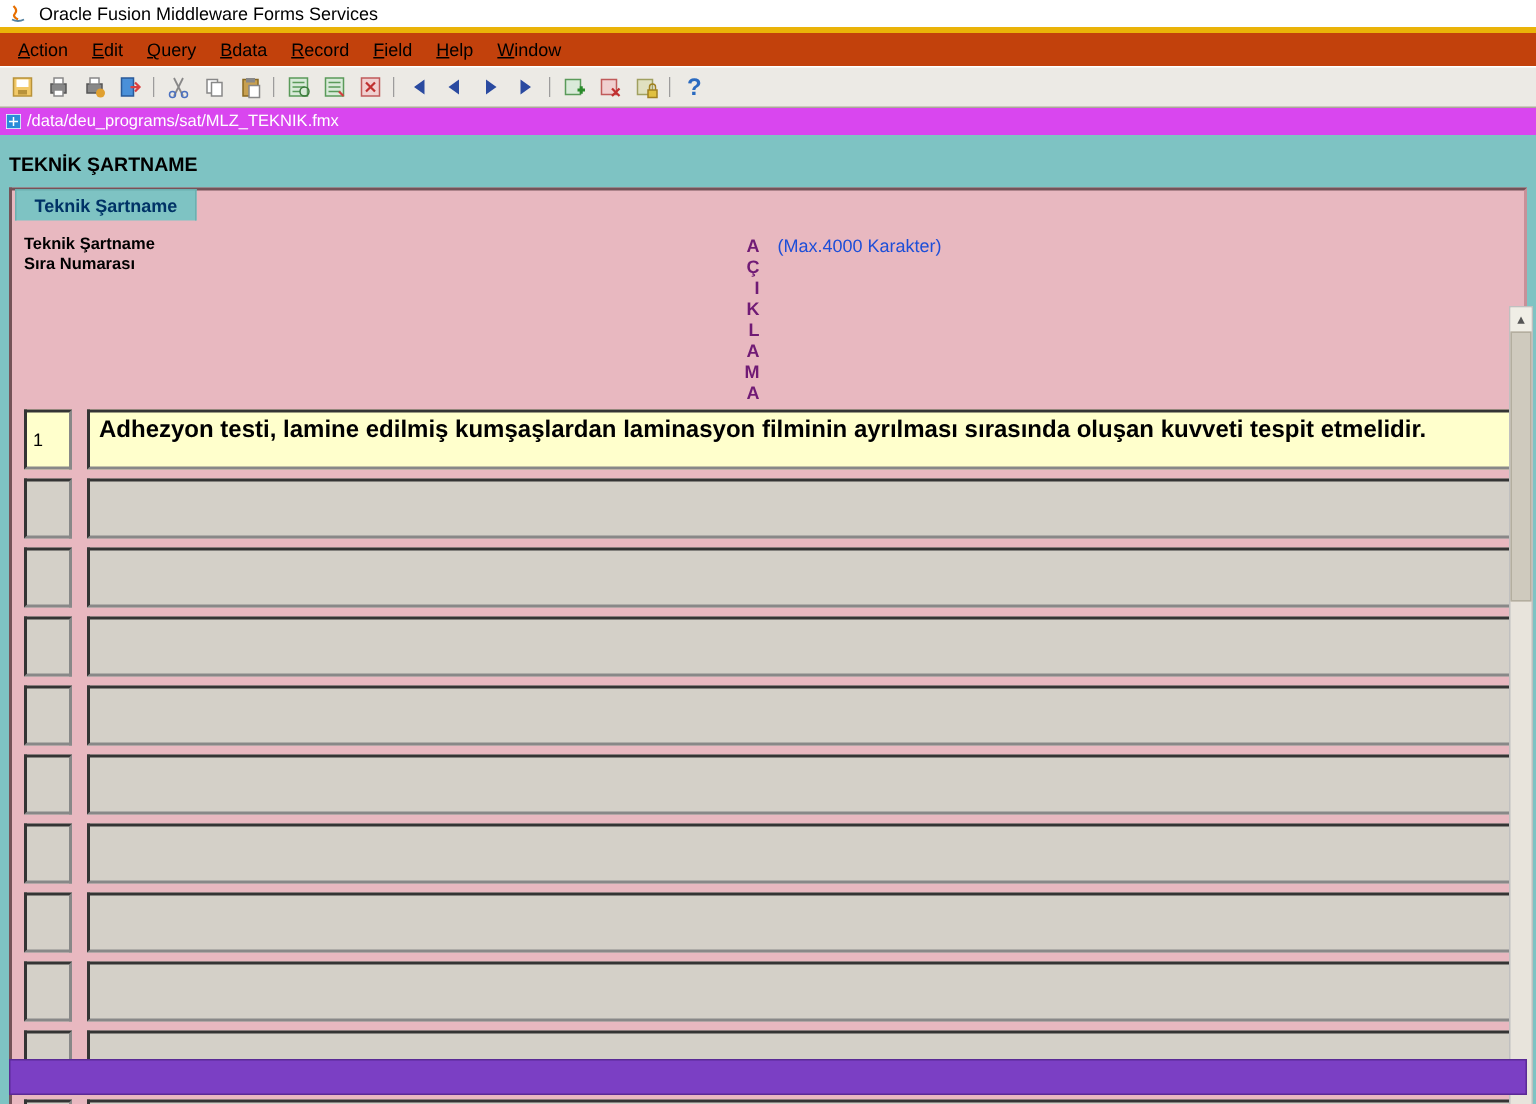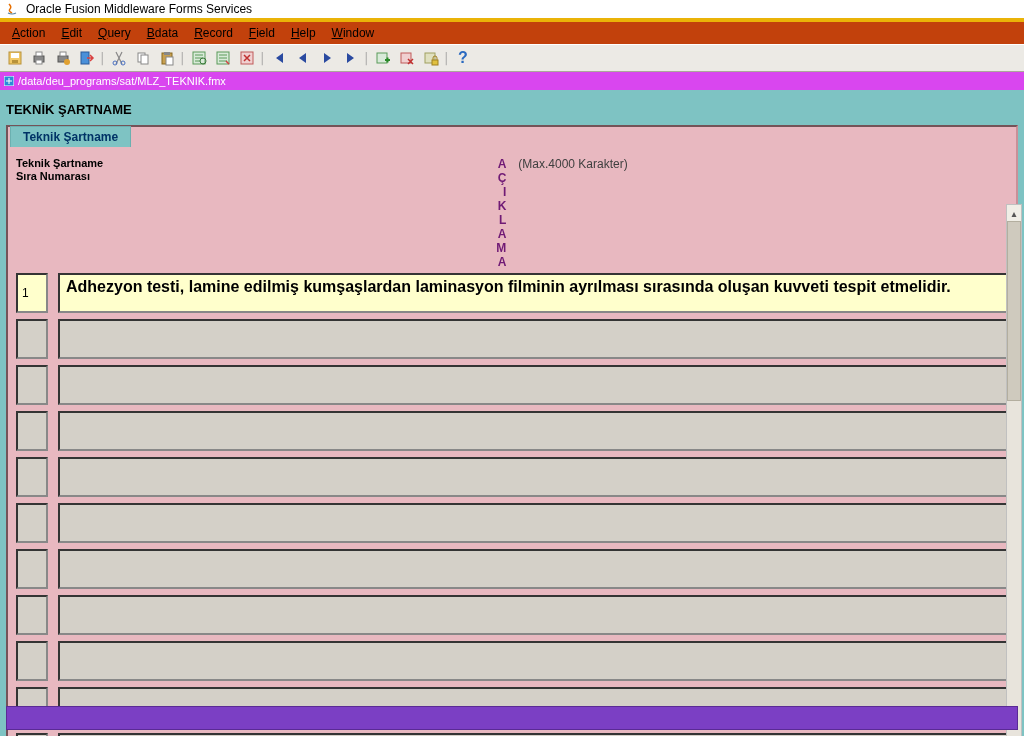--- a/index.html
+++ b/index.html
@@ -15,21 +15,21 @@
   .toolbar .sep { width: 6px; height: 22px; display: flex; align-items: center; justify-content: center; color: #999; }
   .pathbar { height: 18px; background: #d946ef; display: flex; align-items: center; padding: 0 4px; color: #fff; font-size: 11px; gap: 4px; }
   .pathbar .plus-icon { display: inline-block; }
   .canvas-outer { background: #7ec3c3; padding: 6px; height: calc(736px - 22px - 22px - 28px - 18px); position: relative; }
   .header-title { text-align: left; font-weight: bold; font-size: 13px; color: #000; padding: 6px 0 8px 0; }
   .form-block { background: #e8b8c0; border: 2px inset #c89098; padding: 30px 8px 10px 8px; position: relative; height: 624px; }
   .block-tab { position: absolute; top: -1px; left: 2px; background: #7ec3c3; color: #003366; font-weight: bold; font-size: 12px; padding: 3px 12px; border-top: 1px solid #6bb0b0; border-left: 1px solid #6bb0b0; border-right: 1px solid #6bb0b0; }
   .col-headers { display: flex; margin-bottom: 4px; }
   .col-sira { width: 42px; font-weight: bold; font-size: 11px; color: #000; line-height: 1.2; }
   .col-aciklama { flex: 1; text-align: right; font-weight: bold; font-size: 12px; color: #701a75; letter-spacing: 2px; }
-  .col-max { font-size: 12px; color: #404040; margin-left: 10px; }
+  .col-max { font-size: 12px; color: #1d4ed8; margin-left: 10px; }
   .rows { display: flex; flex-direction: column; gap: 6px; }
   .row { display: flex; gap: 10px; height: 40px; }
   .row .sira-cell { width: 32px; background: #d4d0c8; border: 2px inset #888; display: flex; align-items: center; justify-content: flex-start; padding: 0 4px; font-size: 12px; }
   .row .desc-cell { flex: 1; background: #d4d0c8; border: 2px inset #888; display: flex; align-items: flex-start; padding: 3px 6px; font-size: 16px; font-weight: bold; }
   .row.active .sira-cell { background: #ffffcc; }
   .row.active .desc-cell { background: #ffffcc; }
   .vscroll { position: absolute; right: 2px; top: 114px; width: 16px; height: 560px; background: #e8e4dc; border: 1px solid #c0c0c0; }
   .vscroll .up, .vscroll .down { width: 14px; height: 16px; background: #f0eee6; display: flex; align-items: center; justify-content: center; font-size: 10px; color: #555; }
   .vscroll .track { height: calc(100% - 32px); position: relative; }
   .vscroll .thumb { position: absolute; top: 0; left: 0; width: 14px; height: 180px; background: #cfcabe; border: 1px solid #b3ae9f; }

